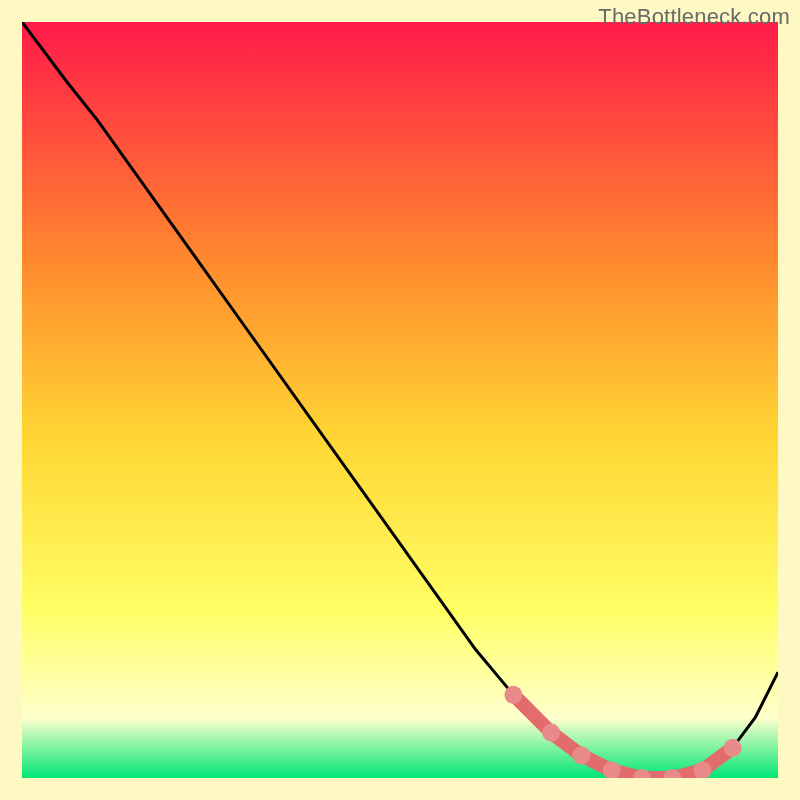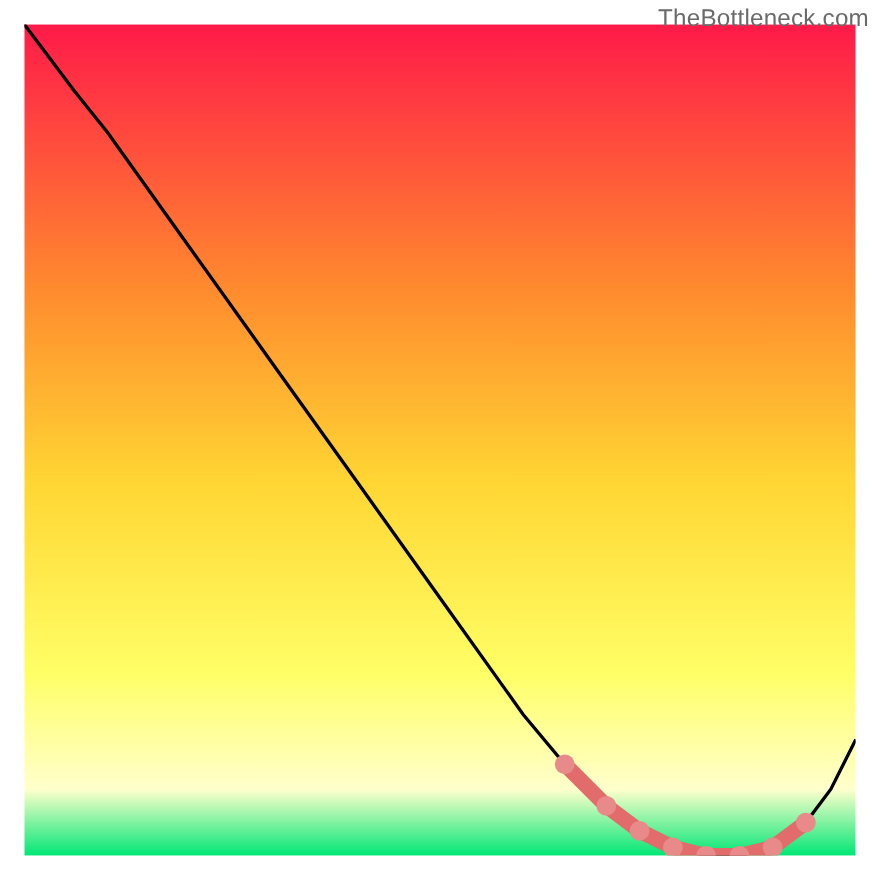--- a/index.html
+++ b/index.html
@@ -8,21 +8,21 @@
     width: 800px;
     height: 800px;
     background: #000;
     overflow: hidden;
     font-family: Arial, Helvetica, sans-serif;
   }
   .stage {
     position: relative;
     width: 800px;
     height: 800px;
-    background: #ffffff;
+    background: #fef9c3;
   }
   .plot {
     position: absolute;
     left: 22px;
     top: 22px;
     width: 756px;
     height: 756px;
     overflow: hidden;
   }
   .watermark {

